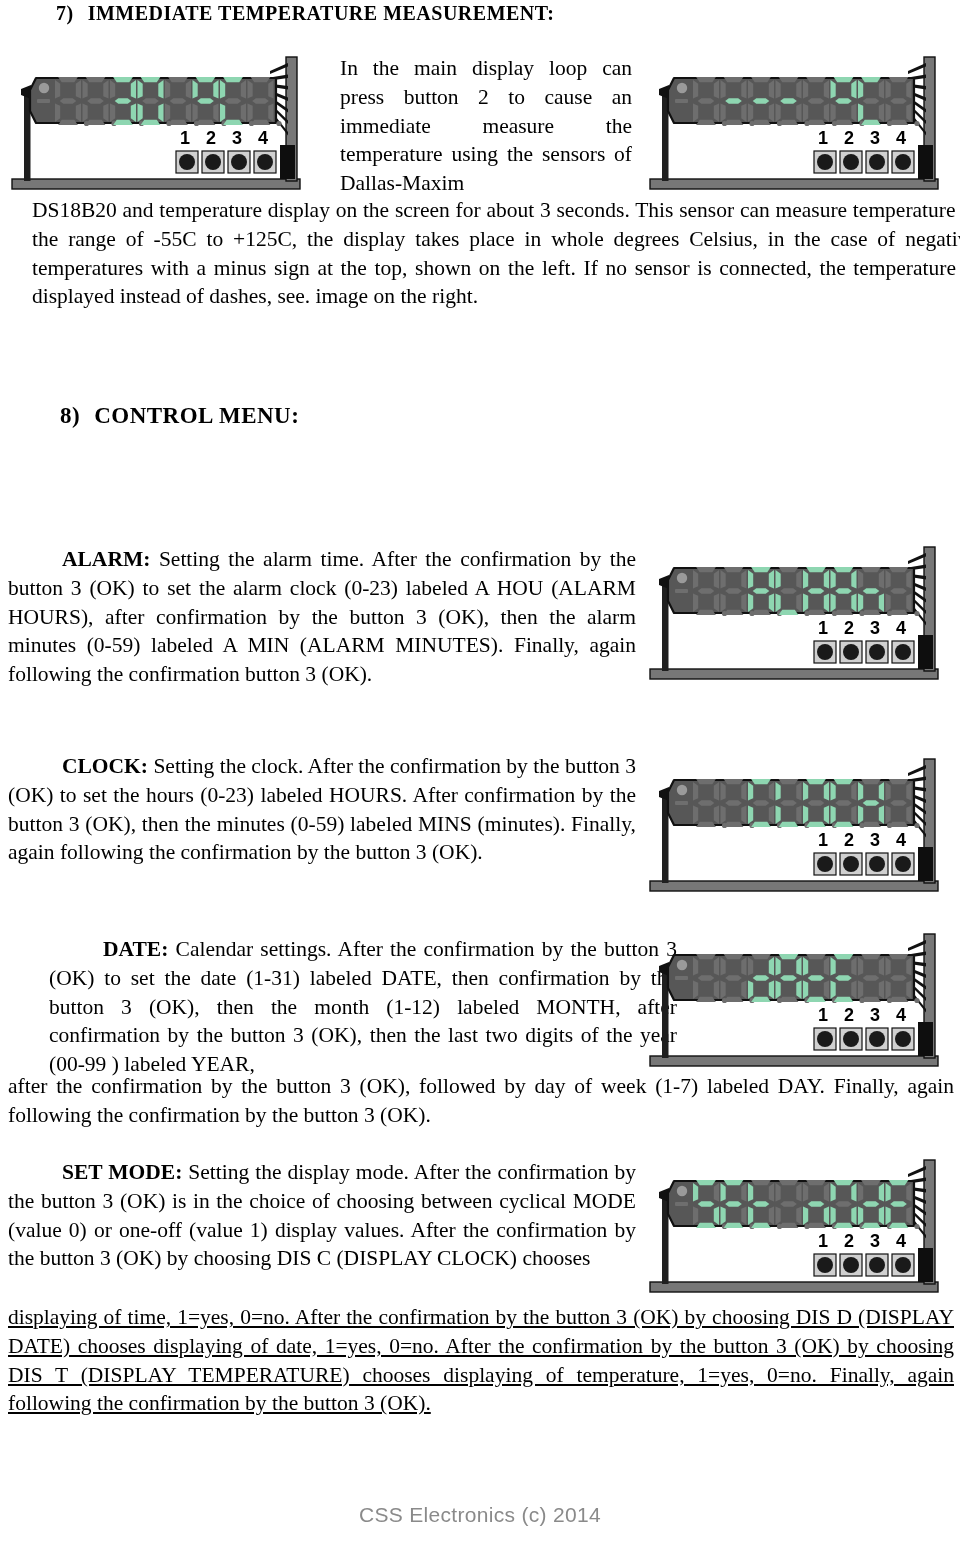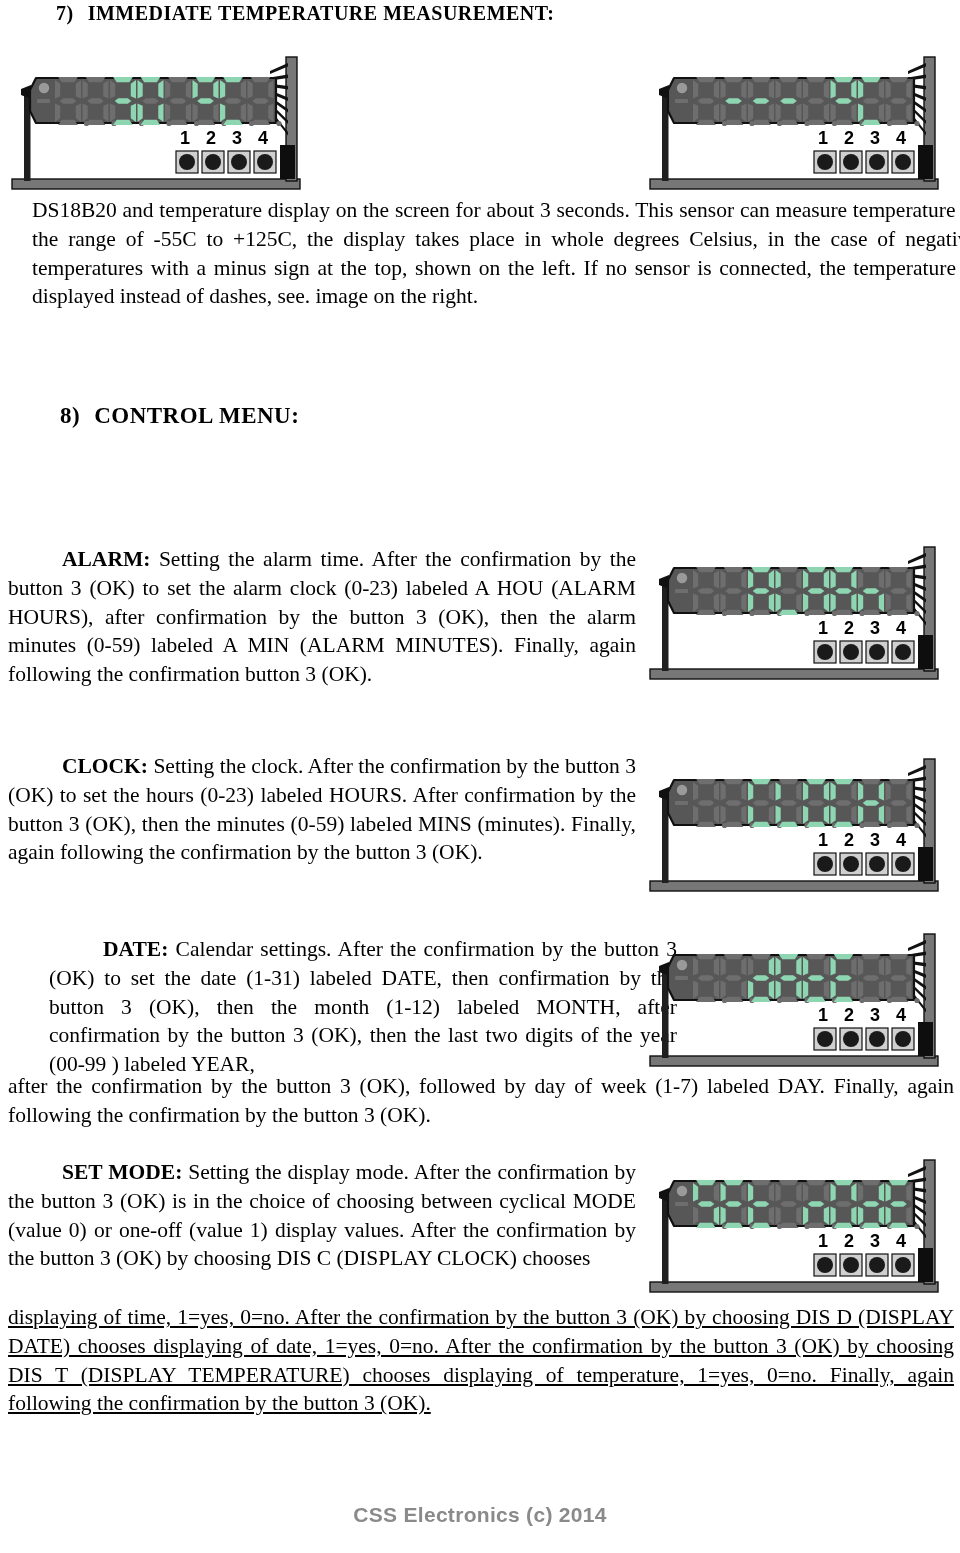--- a/index.html
+++ b/index.html
@@ -114,21 +114,21 @@
   .indent { text-indent: 54px; }
 
   
   .footer {
     position: absolute;
     left: 0;
     top: 1503px;
     width: 960px;
     text-align: center;
     font-family: "Liberation Sans", sans-serif;
-    font-weight: bold;
+    font-weight: normal;
     font-size: 21px;
     color: #8a8a8a;
     letter-spacing: 0.3px;
   }
 
   
   .device {
     position: absolute;
   }
   .device svg { display: block; }
@@ -233,20 +233,21 @@
         <rect x="272" y="90" width="15" height="34" fill="#0e0e0e"></rect>
       </svg>
       <div style="position:absolute;left:0;top:0;width:306px;height:140px;pointer-events:none;">
         <span style="position:absolute;left:172px;top:73px;font-family:'Liberation Sans',sans-serif;font-weight:bold;font-size:18px;color:#000;">1</span>
         <span style="position:absolute;left:198px;top:73px;font-family:'Liberation Sans',sans-serif;font-weight:bold;font-size:18px;color:#000;">2</span>
         <span style="position:absolute;left:224px;top:73px;font-family:'Liberation Sans',sans-serif;font-weight:bold;font-size:18px;color:#000;">3</span>
         <span style="position:absolute;left:250px;top:73px;font-family:'Liberation Sans',sans-serif;font-weight:bold;font-size:18px;color:#000;">4</span>
       </div>
     </div>
 
+  <div class="para p-intro">In the main display loop can press button 2 to cause an immediate measure the temperature using the sensors of Dallas-Maxim</div>
 
   <div class="device" id="dev1" style="left: 646px; top: 55px; width: 306px; height: 140px;">
       <svg width="306" height="140" viewBox="0 0 306 140" xmlns="http://www.w3.org/2000/svg">
         <rect x="4" y="124" width="288" height="10" fill="#777777" stroke="#111" stroke-width="1.4"></rect>
         <rect x="16" y="38" width="6.5" height="88" fill="#1f1f1f"></rect>
         <polygon points="13,34 23,30 23,44 13,40" fill="#111"></polygon>
         <rect x="278" y="2" width="11" height="124" fill="#777777" stroke="#111" stroke-width="1.4"></rect>
         <polygon points="262,16 280,8 280,11.4 262,19" fill="#111"></polygon>
         <polygon points="262,22.4 280,19.5 280,22.9 262,25.4" fill="#111"></polygon>
         <polygon points="262,28.8 280,31 280,34.4 262,31.8" fill="#111"></polygon>

